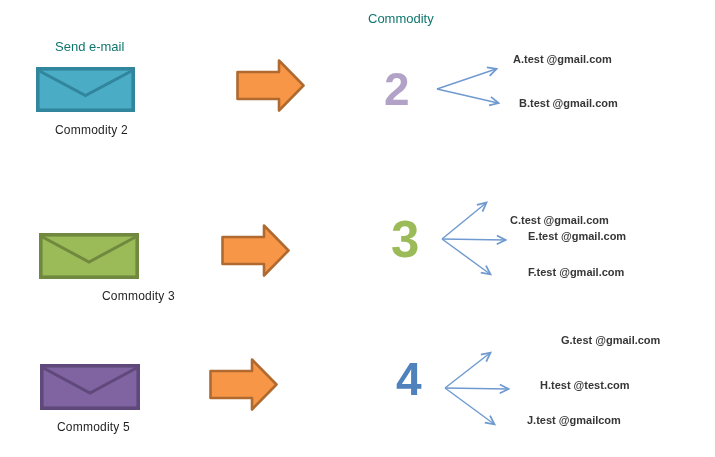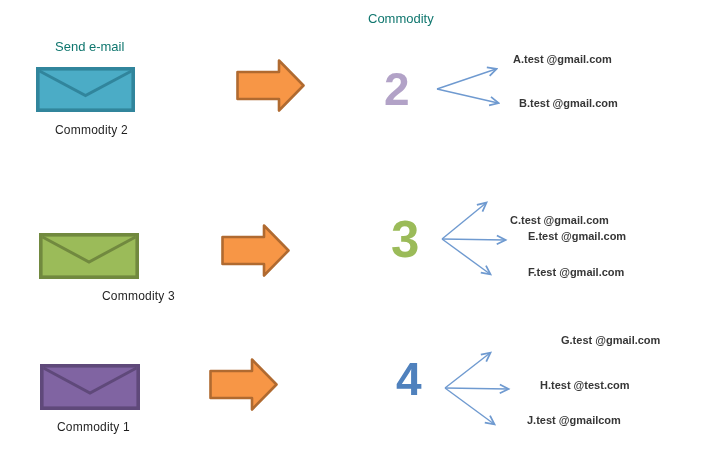--- a/index.html
+++ b/index.html
@@ -79,21 +79,21 @@
   <div class="abs email" style="left:510px;top:188px;margin-top:26px;">C.test @gmail.com</div>
   <div class="abs email" style="left:528px;top:230px;">E.test @gmail.com</div>
   <div class="abs email" style="left:528px;top:266px;">F.test @gmail.com</div>
 
   <svg class="abs" style="left:40px;top:364px;" width="100" height="46" viewBox="0 0 100 46">
     <g stroke="#5f497a">
       <rect x="1.8" y="1.8" width="96.4" height="42.4" stroke-width="3.6" fill="#8064a2"></rect>
       <path d="M3.5,4 L50,29 L96.5,4" fill="none" stroke-width="3"></path>
     </g>
   </svg>
-  <div class="abs env-label" style="left:57px;top:420px;">Commodity 1</div>
+  <div class="abs env-label" style="left:57px;top:420px;">Commodity 5</div>
 
   <svg class="abs" style="left:209px;top:357px;" width="70" height="55" viewBox="0 0 70 55">
     <polygon points="1.5,14 43,14 43,2.5 67.5,27.5 43,52.5 43,41 1.5,41" stroke-width="2.6" stroke-linejoin="round" stroke="#b06a30" fill="#f79646"></polygon>
   </svg>
 
   <div class="abs bignum" style="left:396px;top:356px;font-size:46px;color:#4f81bd;">4</div>
 
   <svg class="abs" style="left:439px;top:345px;" width="80" height="86" viewBox="0 0 80 86">
     <g fill="none" stroke-width="1.4" stroke="#6f9ad0">
       <line x1="6" y1="43" x2="51" y2="8" marker-end="url(#ah)"></line>

